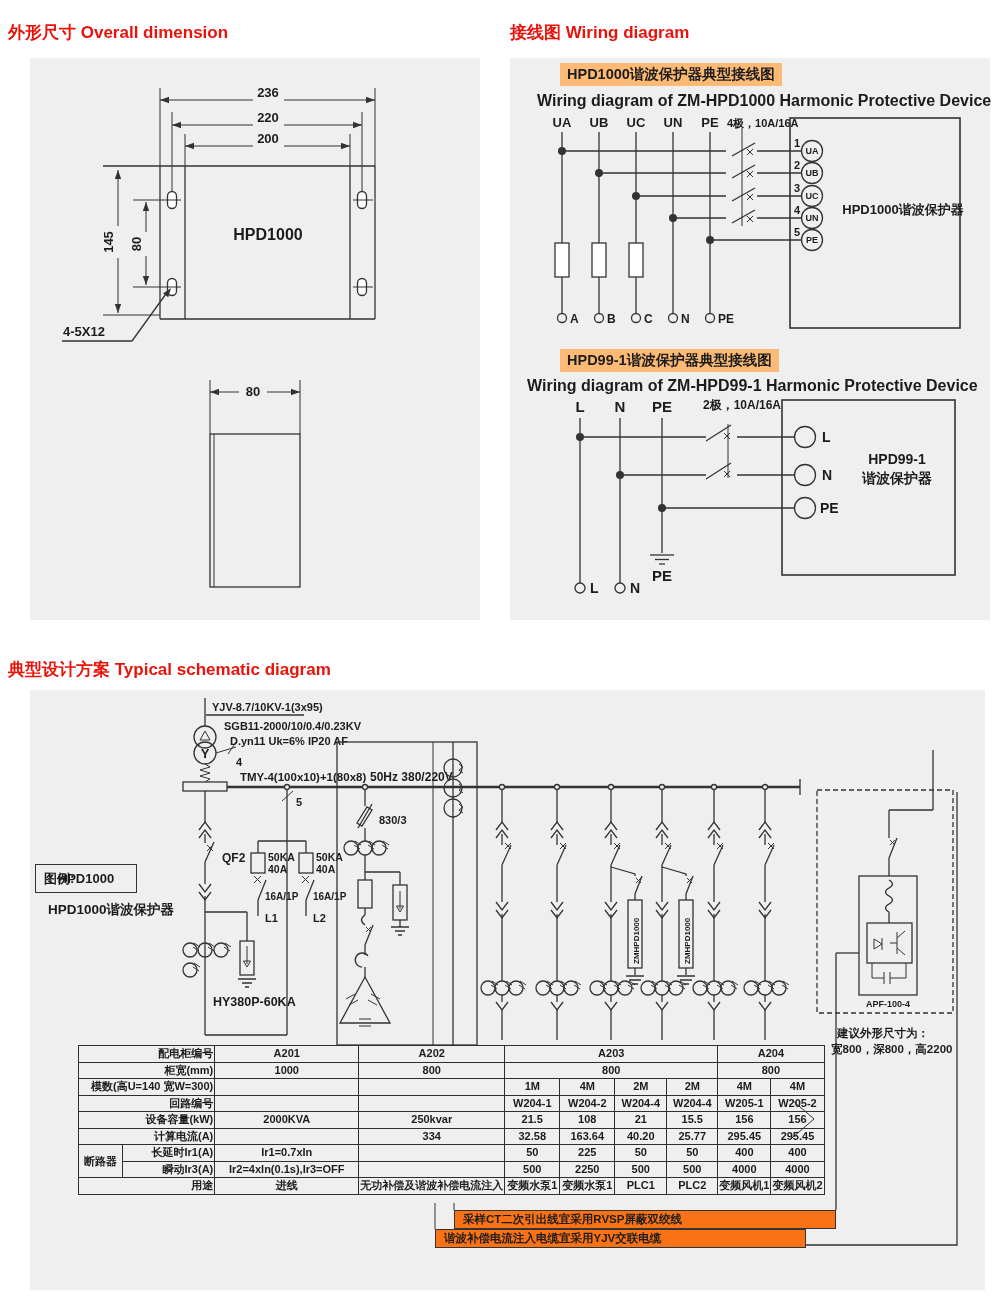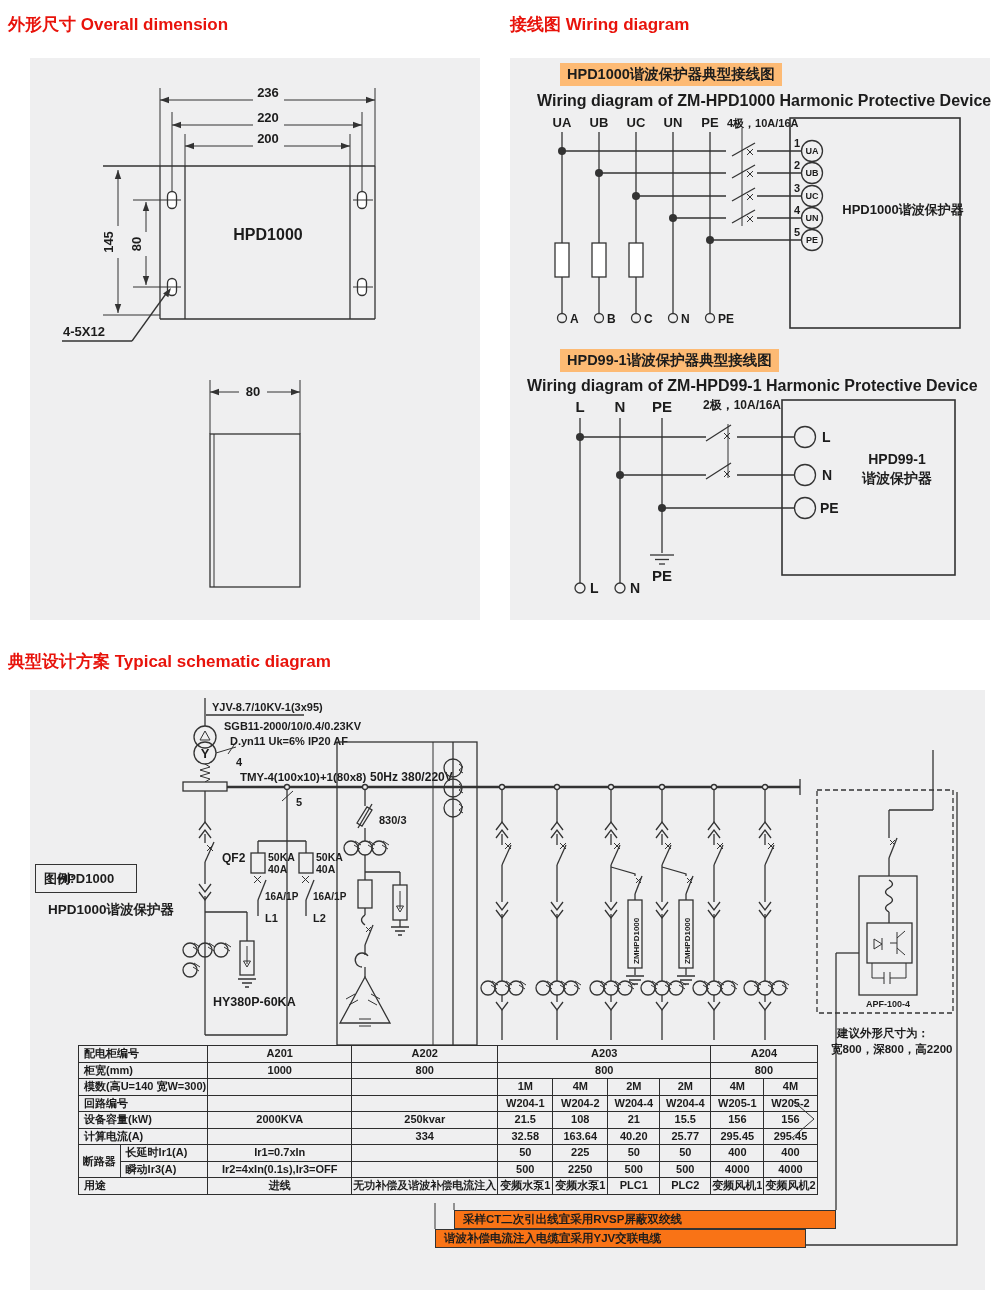--- a/index.html
+++ b/index.html
@@ -1,18 +1,18 @@
 <!DOCTYPE html>
 <html><head>
 <meta charset="utf-8">
 <style>
   html,body{margin:0;padding:0;}
   body{width:1000px;height:1300px;position:relative;background:#ffffff;
        font-family:"Liberation Sans","DejaVu Sans",sans-serif;color:#1c1c1c;}
-  .sec-title{position:absolute;color:#e8130b;font-size:17px;font-weight:bold;white-space:nowrap;}
+  .sec-title{position:absolute;color:#e8130b;font-size:17px;font-weight:bold;white-space:nowrap;margin-top:8px;}
   .panel{position:absolute;background:#efeff0;}
   svg{position:absolute;overflow:visible;}
   .ln{stroke:#333333;fill:none;stroke-width:1.3;}
   .ln2{stroke:#333333;fill:none;stroke-width:1;}
   .thick{stroke:#333333;fill:none;stroke-width:2.4;}
   .dash{stroke-dasharray:5 3;}
   .lg{fill:#efeff0;}
   .wh{fill:#ffffff;}
   .fb{fill:#333333;stroke:none;}
   text{font-family:"Liberation Sans","DejaVu Sans",sans-serif;font-weight:bold;fill:#1c1c1c;}
@@ -23,21 +23,21 @@
   .wd-head{position:absolute;font-size:14.5px;font-weight:bold;background:#fdba74;padding:2px 7px;white-space:nowrap;}
   .wd-sub{position:absolute;font-size:16px;font-weight:bold;white-space:nowrap;}
   .legend-title{position:absolute;left:44px;top:838px;font-size:13px;font-weight:bold;margin-top:32px;}
   .legend-box{position:absolute;left:35px;top:864px;width:100px;height:27px;border:1.6px solid #333;
               text-align:center;line-height:27px;font-size:13px;font-weight:bold;}
   .legend-cap{position:absolute;left:48px;top:901px;font-size:13.5px;font-weight:bold;}
   #spec-table{position:absolute;left:78px;top:1045px;border-collapse:collapse;table-layout:fixed;
               font-size:11px;font-weight:bold;color:#1c1c1c;}
   #spec-table td{border:1.5px solid #2e2e2e;height:15.5px;padding:0 1px;text-align:center;
                  white-space:nowrap;overflow:visible;line-height:1;}
-  #spec-table td.hd{text-align:left;padding-left:5px;}
+  #spec-table td.hd{text-align:right;padding-left:12px;}
   .note{position:absolute;border:1.4px solid #333;font-size:11.5px;font-weight:bold;
         line-height:15px;padding:1px 0 1px 8px;white-space:nowrap;background:#f97316;}
 </style>
 </head>
 <body>
 
 <div class="sec-title" style="left:8px;top:13px">外形尺寸 Overall dimension</div>
 <div class="sec-title" style="left:510px;top:13px">接线图 Wiring diagram</div>
 <div class="sec-title" style="left:8px;top:650px">典型设计方案 Typical schematic diagram</div>
 

